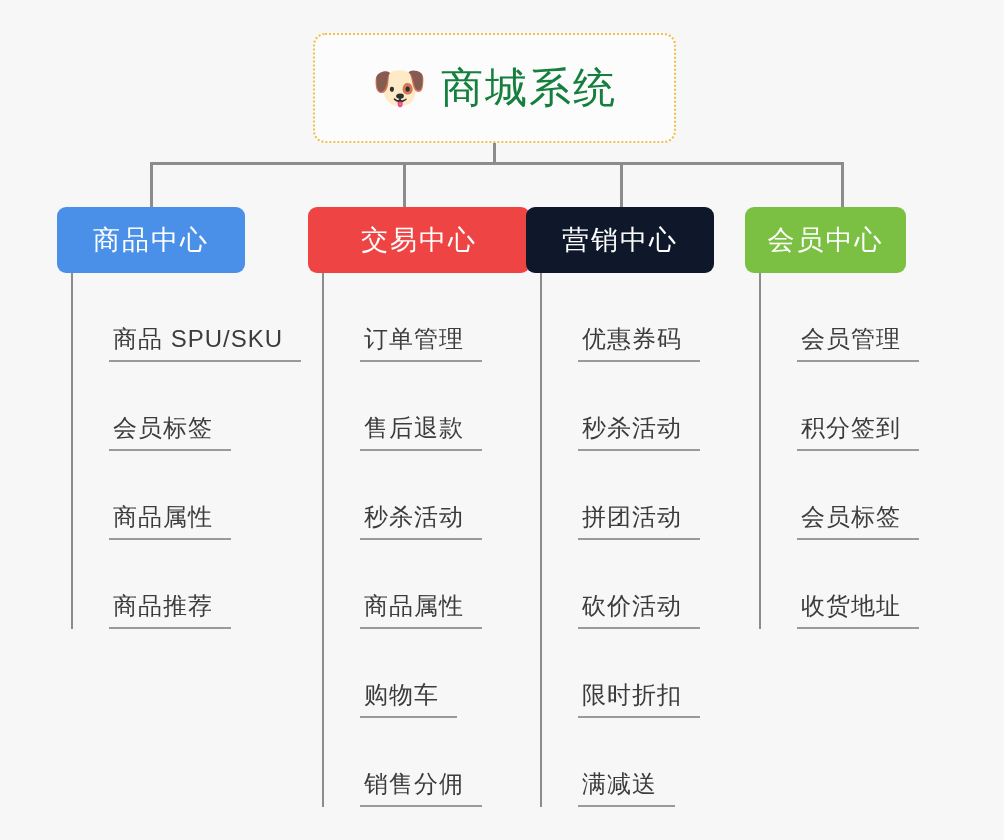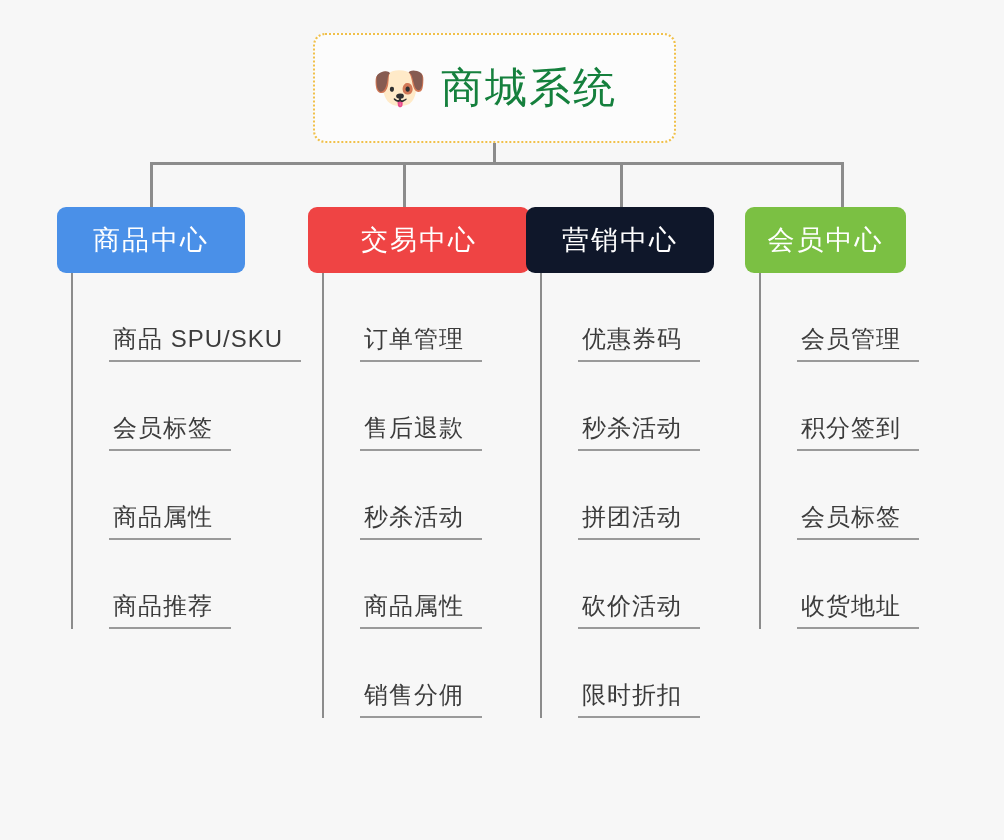--- a/index.html
+++ b/index.html
@@ -168,20 +168,23 @@
       <div class="leaf-item">
           <span class="leaf-label">售后退款</span>
         </div>
       <div class="leaf-item">
           <span class="leaf-label">秒杀活动</span>
         </div>
       <div class="leaf-item">
           <span class="leaf-label">商品属性</span>
         </div>
       <div class="leaf-item">
+          <span class="leaf-label">购物车</span>
+        </div>
+      <div class="leaf-item">
           <span class="leaf-label">销售分佣</span>
         </div>
     </div>
   </div>
 
   <div class="branch branch-3">
     <div class="branch-header">营销中心</div>
     <div class="leaf-list">
       <div class="leaf-item">
           <span class="leaf-label">优惠券码</span>
@@ -191,20 +194,23 @@
         </div>
       <div class="leaf-item">
           <span class="leaf-label">拼团活动</span>
         </div>
       <div class="leaf-item">
           <span class="leaf-label">砍价活动</span>
         </div>
       <div class="leaf-item">
           <span class="leaf-label">限时折扣</span>
         </div>
+      <div class="leaf-item">
+          <span class="leaf-label">满减送</span>
+        </div>
     </div>
   </div>
 
   <div class="branch branch-4">
     <div class="branch-header">会员中心</div>
     <div class="leaf-list">
       <div class="leaf-item">
           <span class="leaf-label">会员管理</span>
         </div>
       <div class="leaf-item">

